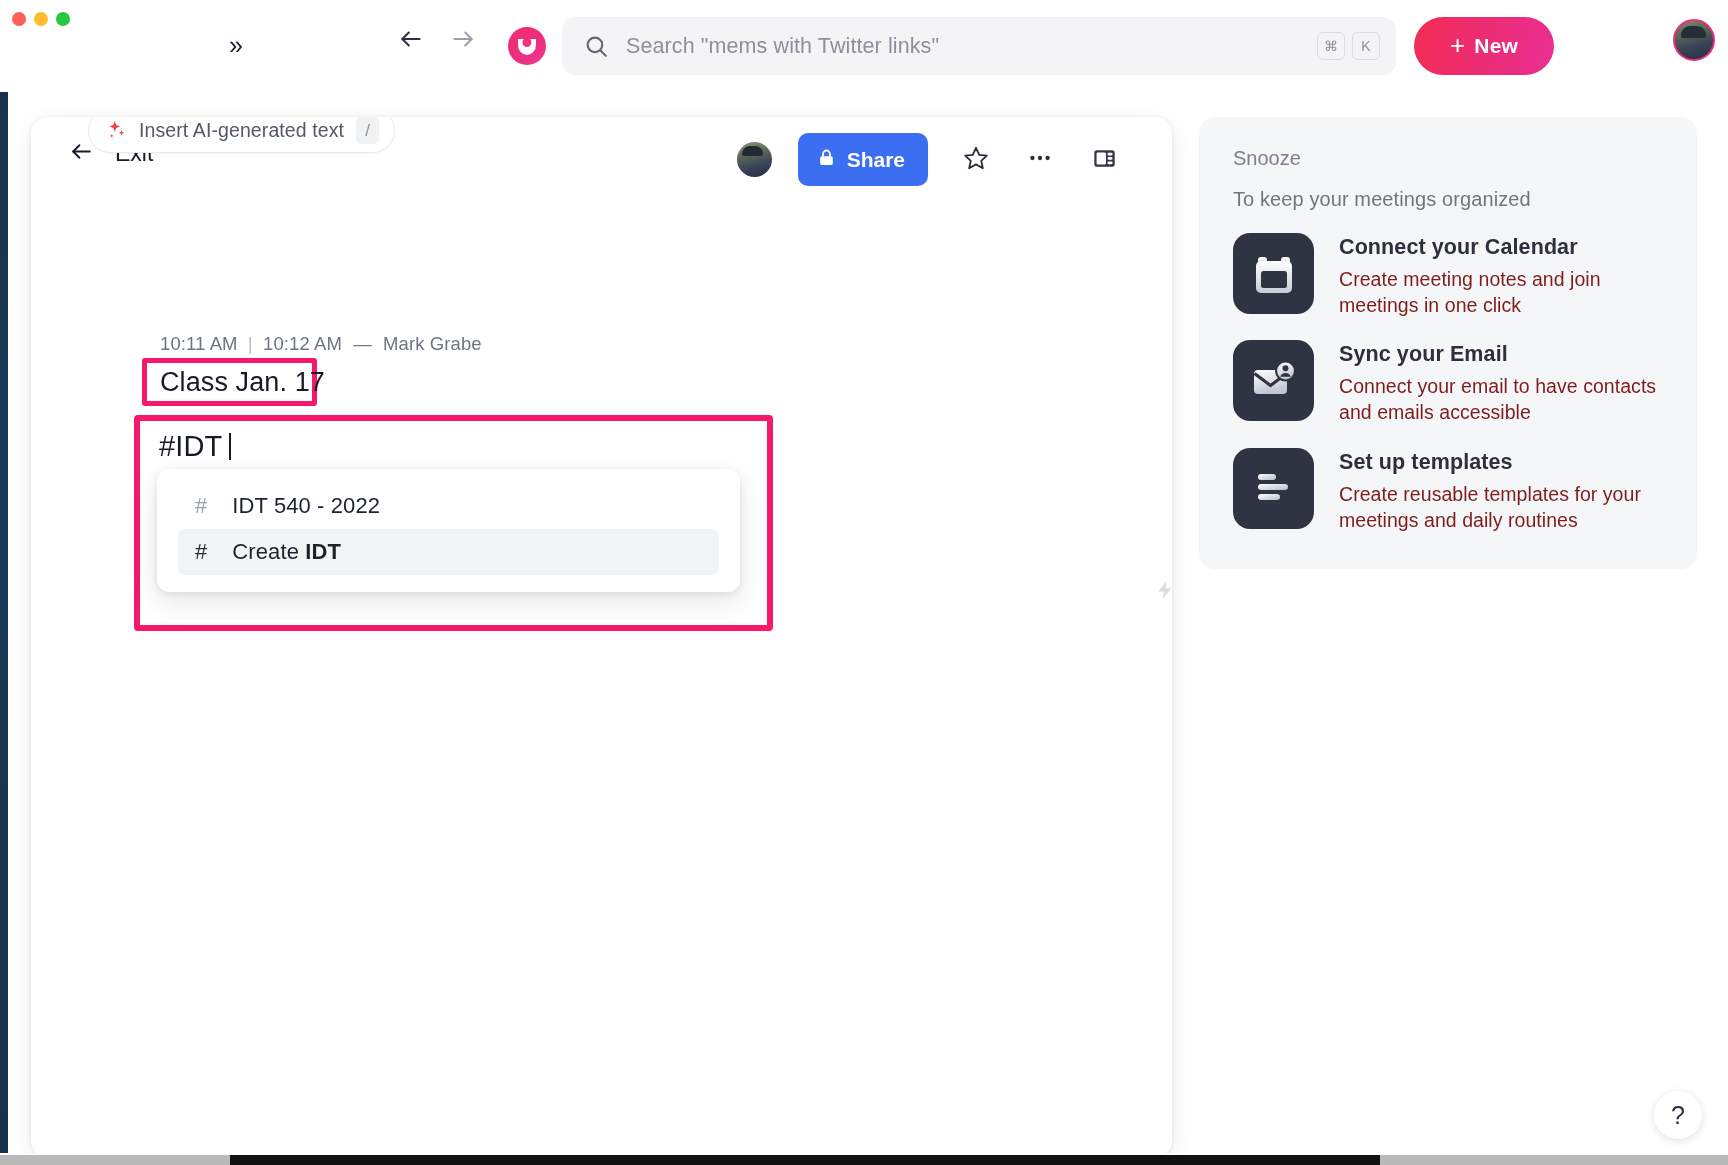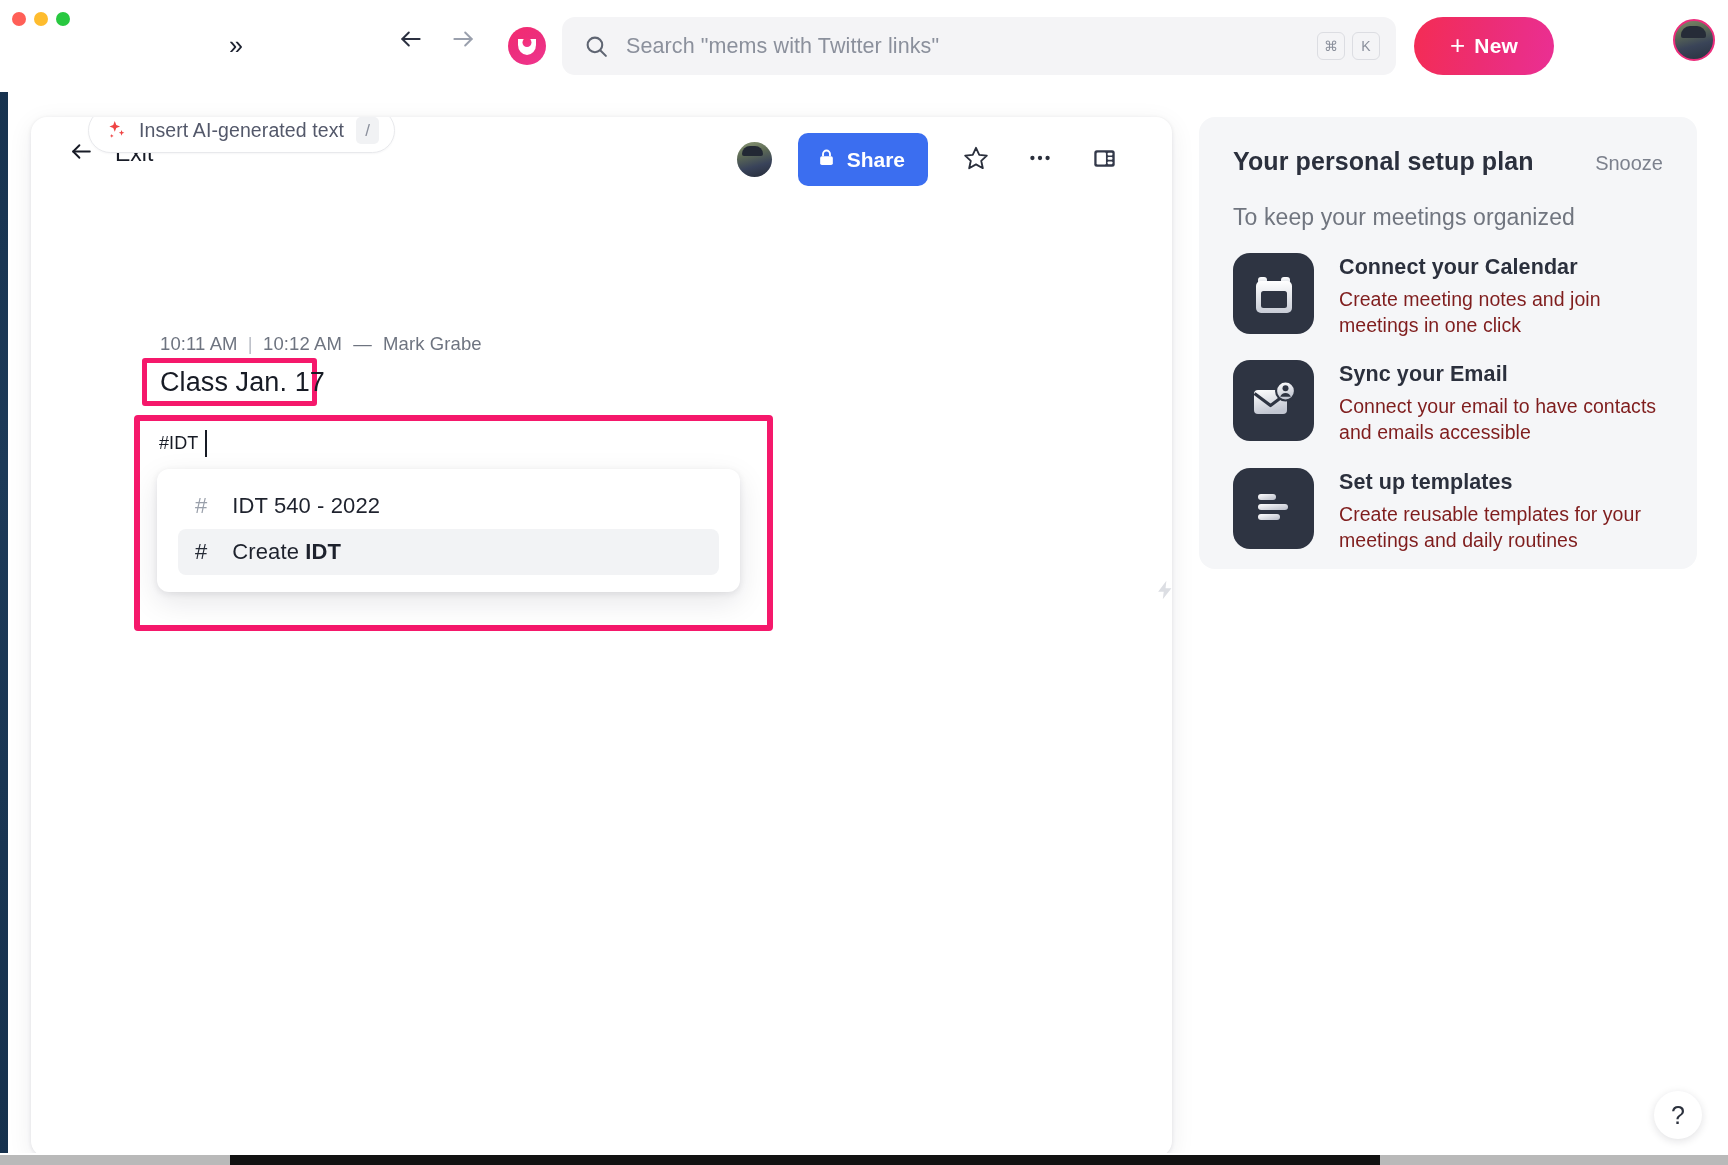--- a/index.html
+++ b/index.html
@@ -286,21 +286,21 @@
     height: 216px;
     border: 6px solid #f5186b;
     border-radius: 4px;
     background: #ffffff;
   }
 
   .composer-text {
     position: absolute;
     left: 128px;
     top: 233px;
-    font-size: 18px;
+    font-size: 29px;
     color: #171b25;
     display: flex;
     align-items: center;
     letter-spacing: 0.1px;
   }
   .text-caret {
     display: inline-block;
     width: 1.5px;
     height: 27px;
     background: #171b25;
@@ -379,21 +379,21 @@
     border-radius: 16px;
     padding: 30px 34px 30px 34px;
   }
   .panel-head {
     display: flex;
     align-items: baseline;
     justify-content: space-between;
   }
   .panel-title { font-size: 25px; font-weight: bold; color: #2b303d; letter-spacing: 0.1px; }
   .panel-snooze { font-size: 20px; color: #7c818d; cursor: pointer; }
-  .panel-sub { margin-top: 28px; font-size: 23px; color: #70757f; letter-spacing: 0.1px; }
+  .panel-sub { margin-top: 18px; font-size: 20px; color: #70757f; letter-spacing: 0.1px; }
 
   .panel-list { margin-top: 22px; display: flex; flex-direction: column; gap: 22px; }
   .panel-item { display: flex; gap: 25px; align-items: flex-start; cursor: pointer; }
   .panel-icon {
     flex: 0 0 auto;
     width: 81px; height: 81px;
     border-radius: 17px;
     background: #2e3442;
     display: flex; align-items: center; justify-content: center;
   }
@@ -618,21 +618,20 @@
         </span>
         <span class="ai-text-label">Insert AI-generated text</span>
         <span class="ai-slash">/</span>
       </div>
 
     </div>
   </div>
 
   <div class="side-panel">
     <div class="panel-head">
-      <span class="panel-title">Your personal setup plan</span>
       <span class="panel-snooze">Snooze</span>
     </div>
     <div class="panel-sub">To keep your meetings organized</div>
 
     <div class="panel-list">
 
       <div class="panel-item">
         <div class="panel-icon">
           <svg width="44" height="46" viewBox="0 0 44 46" fill="none">
             <defs>

